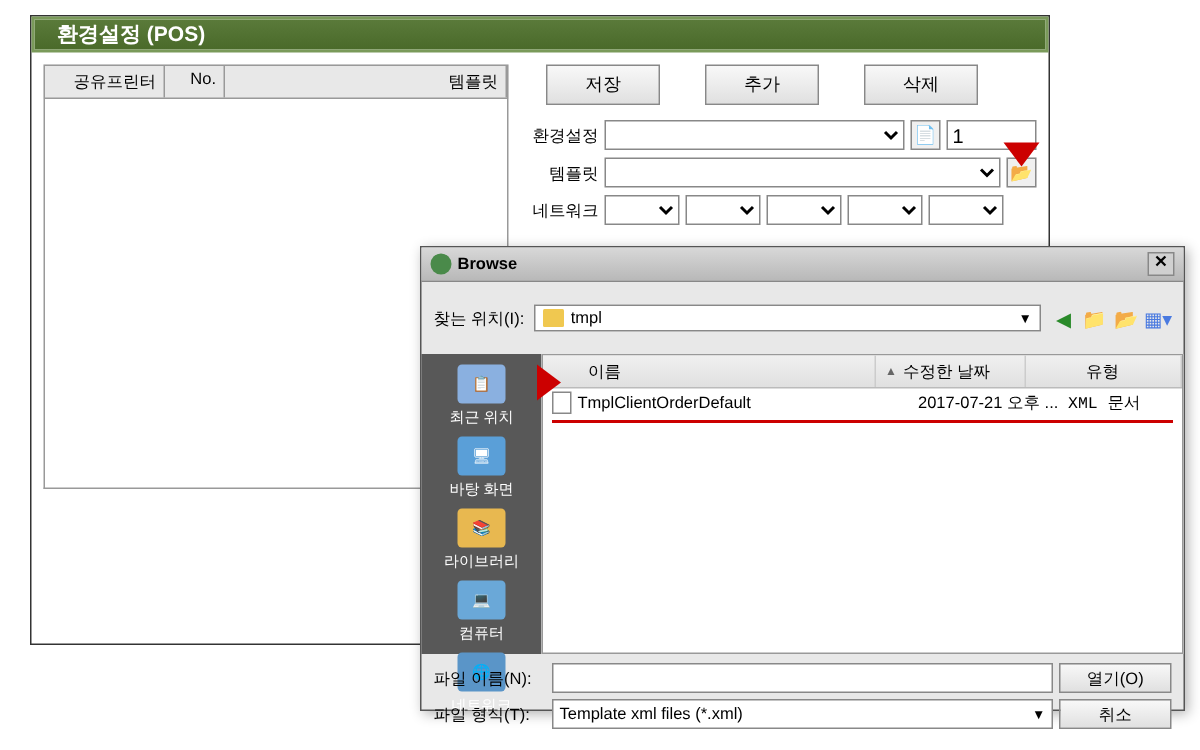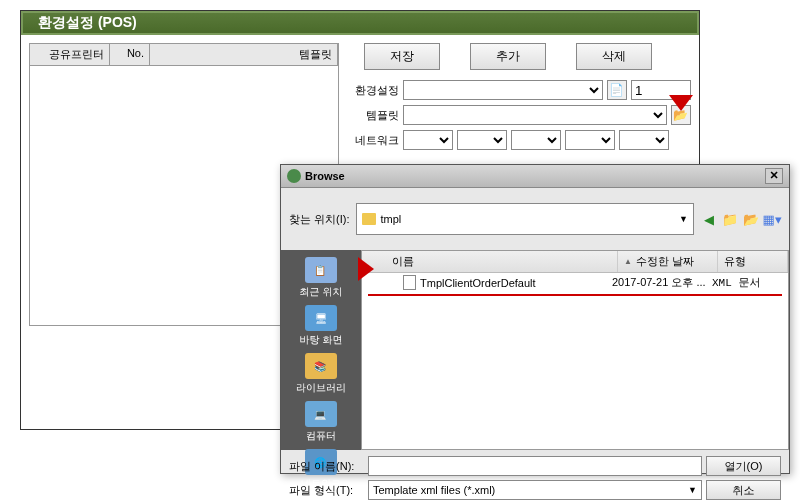--- a/index.html
+++ b/index.html
@@ -22,36 +22,36 @@
     .select-sm { width: 50px; height: 20px; border: 1px solid #888; background: #fff; }
     .spin { width: 60px; height: 20px; border: 1px solid #888; padding: 0 3px; }
     .icon-btn { width: 20px; height: 20px; background: #f0f0f0; border: 1px solid #888; display: flex; align-items: center; justify-content: center; }
     .red-arrow { width: 0; height: 0; border-left: 12px solid transparent; border-right: 12px solid transparent; border-top: 16px solid #c00; position: absolute; }
     
     .dialog { position: absolute; top: 164px; left: 280px; width: 510px; height: 310px; background: #e8e8e8; border: 1px solid #555; box-shadow: 2px 2px 8px rgba(0,0,0,0.3); }
     .dlg-title { background: linear-gradient(to bottom, #d8d8d8, #b8b8b8); padding: 3px 6px; display: flex; align-items: center; gap: 4px; font-size: 11px; font-weight: bold; border-bottom: 1px solid #888; }
     .dlg-title-icon { width: 14px; height: 14px; background: #4a8a4a; border-radius: 50%; }
     .dlg-close { margin-left: auto; width: 18px; height: 16px; background: #d0d0d0; border: 1px solid #888; text-align: center; line-height: 12px; cursor: pointer; }
     .dlg-loc { display: flex; align-items: center; padding: 15px 8px; gap: 6px; font-size: 11px; }
-    .dlg-loc-select { flex: 1; height: 32px; border: 1px solid #888; background: #fff; display: flex; align-items: center; padding: 0 5px; }
+    .dlg-loc-select { flex: 1; height: 18px; border: 1px solid #888; background: #fff; display: flex; align-items: center; padding: 0 5px; }
     .folder-icon { width: 14px; height: 12px; background: #f0c850; border-radius: 1px; margin-right: 5px; }
     .dropdown-arrow { margin-left: auto; font-size: 9px; }
     .nav-icons { display: flex; gap: 3px; }
     .nav-icon { width: 18px; height: 18px; display: flex; align-items: center; justify-content: center; font-size: 13px; }
     .dlg-body { display: flex; height: 200px; }
     .sidebar { width: 80px; background: #585858; padding: 5px 0; display: flex; flex-direction: column; align-items: center; gap: 2px; }
     .sb-item { text-align: center; color: #fff; font-size: 10px; padding: 2px 0; cursor: pointer; }
     .sb-icon { width: 32px; height: 26px; background: #7aafff; margin: 0 auto 2px; border-radius: 3px; display: flex; align-items: center; justify-content: center; }
     .file-area { flex: 1; background: #fff; border: 1px solid #999; }
     .file-header { display: flex; background: linear-gradient(to bottom, #f0f0f0, #e0e0e0); border-bottom: 1px solid #bbb; font-size: 11px; }
     .fh { padding: 3px 6px; border-right: 1px solid #ccc; display: flex; align-items: center; gap: 4px; }
-    .fh1 { flex: 1; margin-left: 24px; } .fh2 { flex: 0 0 100px; } .fh3 { flex: 0 0 70px; }
+    .fh1 { flex: 1; margin-left: 24px; } .fh2 { flex: 0 0 100px; } .fh3 { flex: 0 0 70px; margin-left: 34px; }
     .sort-arrow { font-size: 8px; color: #666; }
     .file-row { display: flex; padding: 2px 6px; font-size: 11px; align-items: center; }
-    .fr1 { flex: 1; display: flex; align-items: center; gap: 4px; margin-left: 35px; } .fr2 { flex: 0 0 100px; } .fr3 { flex: 0 0 70px; font-family: Liberation Mono, monospace; }
+    .fr1 { flex: 1; display: flex; align-items: center; gap: 4px; } .fr2 { flex: 0 0 100px; } .fr3 { flex: 0 0 70px; font-family: Liberation Mono, monospace; }
     .file-icon { width: 13px; height: 15px; border: 1px solid #888; background: #fff; position: relative; }
     .underline { height: 2px; background: #c00; margin: 2px 6px 0; }
     .dlg-footer { padding: 6px 8px; }
     .ft-row { display: flex; align-items: center; gap: 4px; margin-bottom: 4px; }
     .ft-label { width: 75px; font-size: 11px; }
     .ft-input { flex: 1; height: 20px; border: 1px solid #888; background: #fff; padding: 0 4px; font-size: 11px; }
     .ft-btn { width: 75px; height: 20px; background: linear-gradient(to bottom, #f8f8f8, #e0e0e0); border: 1px solid #888; font-size: 11px; cursor: pointer; }
   </style>
 </head>
 <body>

